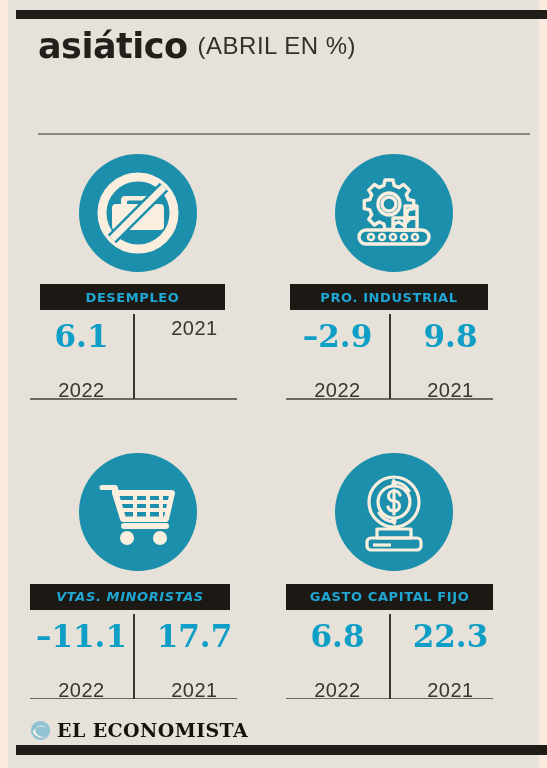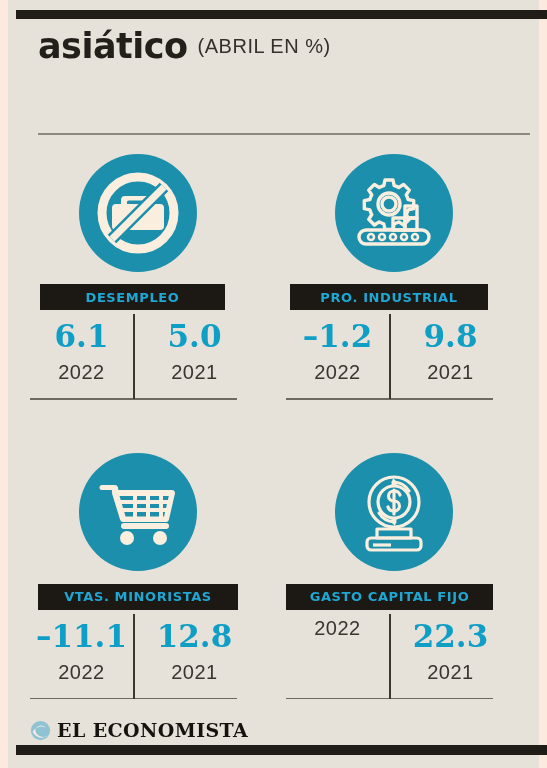--- a/index.html
+++ b/index.html
@@ -57,21 +57,21 @@
   }
   .title-wrap {
     display: flex;
     align-items: center;
     gap: 10px;
     flex-wrap: wrap;
   }
   .subtitle {
     font-family: "Liberation Sans", sans-serif;
     font-weight: 400;
-    font-size: 20px;
+    font-size: 24px;
     letter-spacing: 0.5px;
     color: #35302a;
     white-space: nowrap;
   }
   .header-rule {
     position: absolute;
     left: 30px;
     top: 133px;
     width: 492px;
     height: 1.5px;
@@ -117,21 +117,21 @@
   .label-bar {
     background: #1c1915;
     height: 26px;
     display: flex;
     align-items: center;
     justify-content: center;
     margin-top: 9px;
   }
   .label-bar.w1 { width: 185px; margin-left: 10px; }
   .label-bar.w2 { width: 198px; margin-left: 4px; }
-  .label-bar.w3 { width: 200px; margin-left: 8px; }
+  .label-bar.w3 { width: 200px; margin-left: 0; font-style: italic; }
   .label-bar.w4 { width: 207px; margin-left: 0px; }
   .label-text {
     font-family: "DejaVu Sans", sans-serif;
     font-weight: 700;
     font-size: 13px;
     letter-spacing: 0.6px;
     color: #1fa7d4;
     white-space: nowrap;
   }
 
@@ -139,20 +139,21 @@
     display: flex;
     position: relative;
     margin-top: 4px;
     height: 84px;
   }
   .vcell {
     width: 103px;
     display: flex;
     flex-direction: column;
     align-items: center;
+    gap: 18px;
   }
   .vcell.first { margin-left: 0px; }
   .vcell.second { margin-left: 10px; }
   .vnum {
     font-family: "DejaVu Serif", serif;
     font-weight: 700;
     font-size: 31px;
     line-height: 44px;
     color: #0f9ec6;
     white-space: nowrap;
@@ -240,21 +241,20 @@
         <div class="label-bar w1">
           <span class="label-text">DESEMPLEO</span>
         </div>
         <div class="values">
           <div class="vcell first">
             <span class="vnum">6.1</span>
             <span class="vyear">2022</span>
           </div>
           <div class="vdivider"></div>
           <div class="vcell second">
-            <span class="vnum">5.0</span>
             <span class="vyear">2021</span>
           </div>
         </div>
         <div class="panel-rule"></div>
       </div>
 
       <div class="panel right">
         <div class="icon-wrap">
           <div class="icon-circle">
             <svg width="90" height="90" viewBox="0 0 90 90">
@@ -275,21 +275,21 @@
                 <circle cx="66" cy="69" r="3"></circle>
               </g>
             </svg>
           </div>
         </div>
         <div class="label-bar w2">
           <span class="label-text">PRO. INDUSTRIAL</span>
         </div>
         <div class="values">
           <div class="vcell first">
-            <span class="vnum">–1.2</span>
+            <span class="vnum">–2.9</span>
             <span class="vyear">2022</span>
           </div>
           <div class="vdivider"></div>
           <div class="vcell second">
             <span class="vnum">9.8</span>
             <span class="vyear">2021</span>
           </div>
         </div>
         <div class="panel-rule"></div>
       </div>
@@ -321,21 +321,21 @@
         <div class="label-bar w3">
           <span class="label-text">VTAS. MINORISTAS</span>
         </div>
         <div class="values">
           <div class="vcell first">
             <span class="vnum">–11.1</span>
             <span class="vyear">2022</span>
           </div>
           <div class="vdivider"></div>
           <div class="vcell second">
-            <span class="vnum">12.8</span>
+            <span class="vnum">17.7</span>
             <span class="vyear">2021</span>
           </div>
         </div>
         <div class="panel-rule"></div>
       </div>
 
       <div class="panel right">
         <div class="icon-wrap">
           <div class="icon-circle">
             <svg width="90" height="90" viewBox="0 0 90 90">
@@ -357,20 +357,21 @@
                 <path d="M24 78 h18"></path>
               </g>
             </svg>
           </div>
         </div>
         <div class="label-bar w4">
           <span class="label-text">GASTO CAPITAL FIJO</span>
         </div>
         <div class="values">
           <div class="vcell first">
+            <span class="vnum">6.8</span>
             <span class="vyear">2022</span>
           </div>
           <div class="vdivider"></div>
           <div class="vcell second">
             <span class="vnum">22.3</span>
             <span class="vyear">2021</span>
           </div>
         </div>
         <div class="panel-rule"></div>
       </div>

